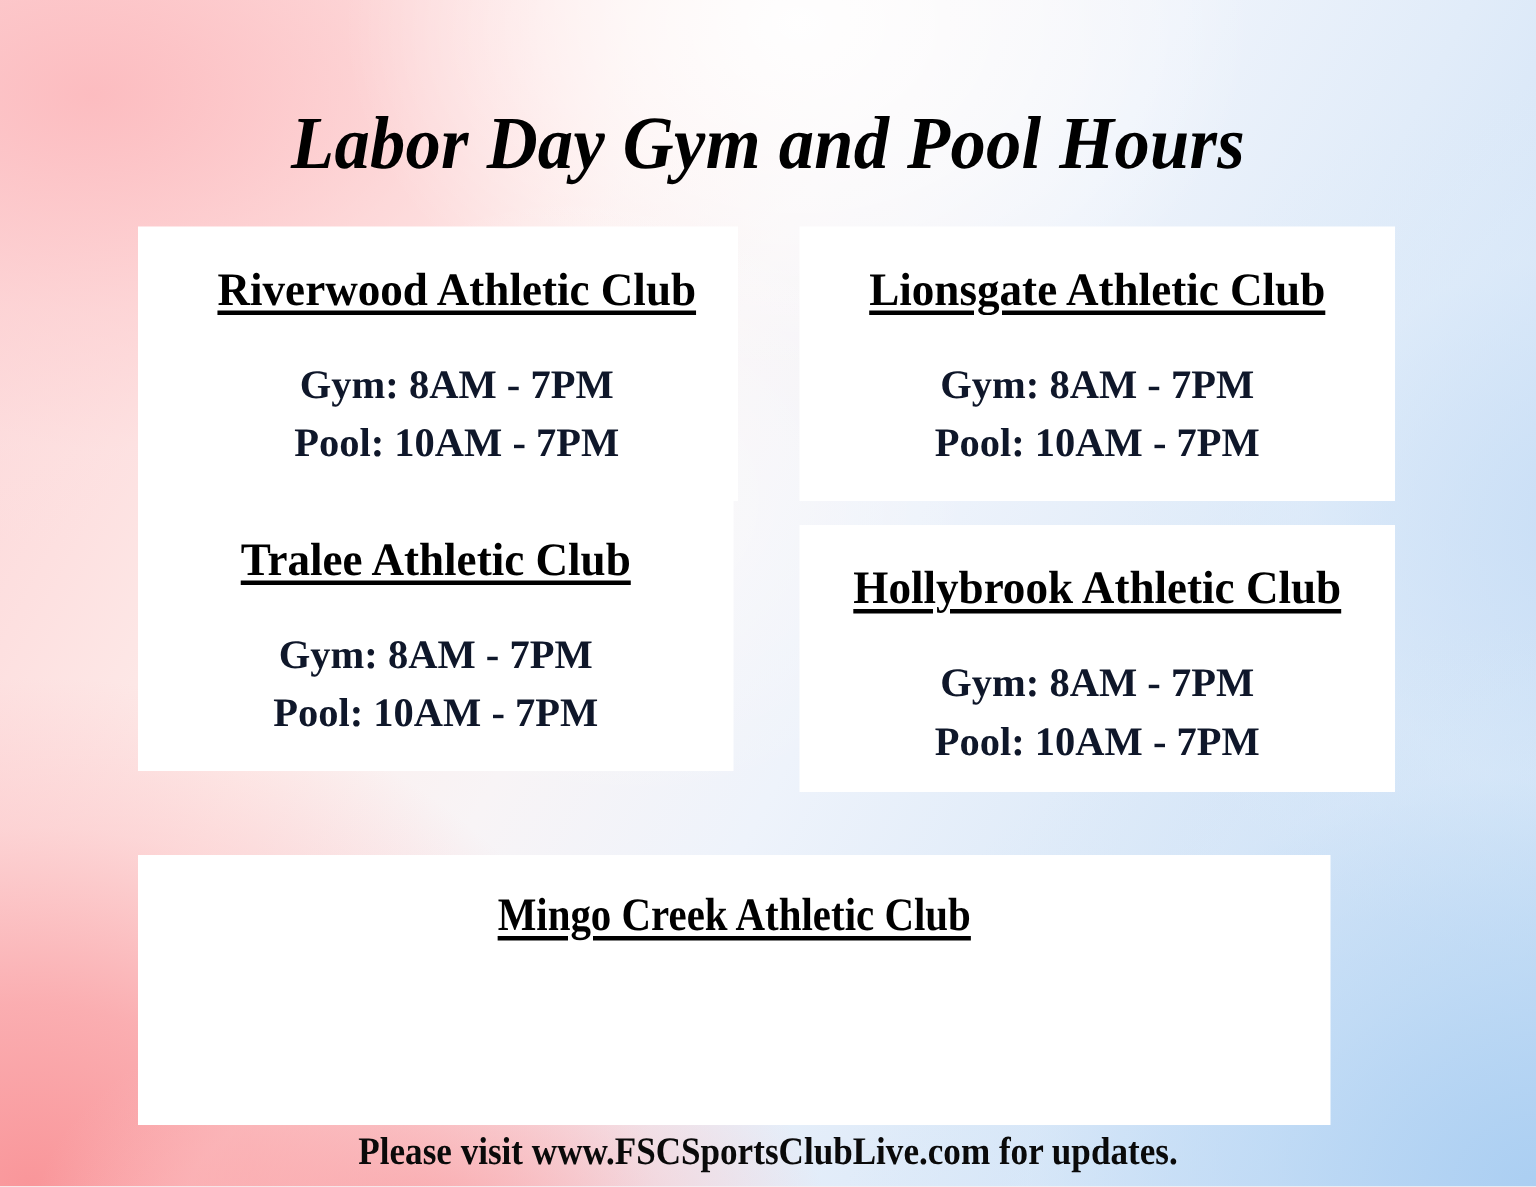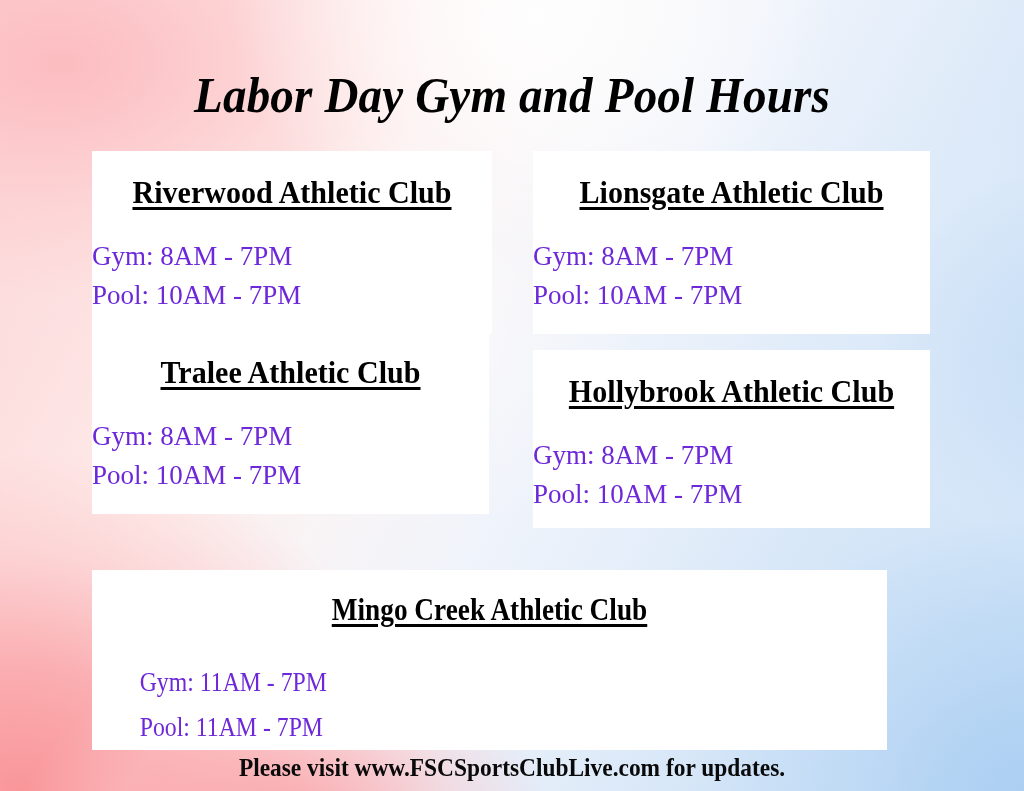--- a/index.html
+++ b/index.html
@@ -126,32 +126,33 @@
     line-height: 36px;
     color: #000000;
     text-decoration: underline;
     text-decoration-thickness: 3px;
     text-underline-offset: 4px;
     white-space: nowrap;
     transform: scaleX(0.97);
   }
 
   .card-lines {
-    font-family: "Liberation Serif", "DejaVu Serif", serif;
-    font-weight: normal;
-    color: #6d28d9;
+    text-align: center;
+    font-family: "Liberation Serif", "DejaVu Serif", serif;
+    font-weight: bold;
+    color: #0f172a;
   }
   .card-line {
     font-size: 27px;
     line-height: 39px;
     white-space: nowrap;
   }
 
   
-  #card-riverwood  { left: 92px;  top: 123px; width: 400px; height: 183px; }
+  #card-riverwood  { left: 92px;  top: 123px; width: 400px; height: 183px; padding-left: 25px; }
   #card-lionsgate  { left: 533px; top: 123px; width: 397px; height: 183px; }
   
   #card-tralee     { left: 92px;  top: 303px; width: 397px; height: 183px; }
   #card-hollybrook { left: 533px; top: 322px; width: 397px; height: 178px; }
   
   #card-mingo      { left: 92px;  top: 542px; width: 795px; height: 180px; }
 
   #card-riverwood .card-title,
   #card-lionsgate .card-title,
   #card-tralee .card-title,
@@ -237,22 +238,18 @@
     <div class="card" id="card-hollybrook">
       <div class="card-title">Hollybrook Athletic Club</div>
       <div class="card-lines">
         <div class="card-line">Gym: 8AM - 7PM</div>
         <div class="card-line">Pool: 10AM - 7PM</div>
       </div>
     </div>
 
     <div class="card" id="card-mingo">
       <div class="card-title">Mingo Creek Athletic Club</div>
-      <div class="card-lines">
-        <div class="card-line">Gym: 11AM - 7PM</div>
-        <div class="card-line">Pool: 11AM - 7PM</div>
-      </div>
     </div>
 
     <div id="footer-note">Please visit www.FSCSportsClubLive.com for updates.</div>
 
   </div>
 </div>
 
 </body></html>

